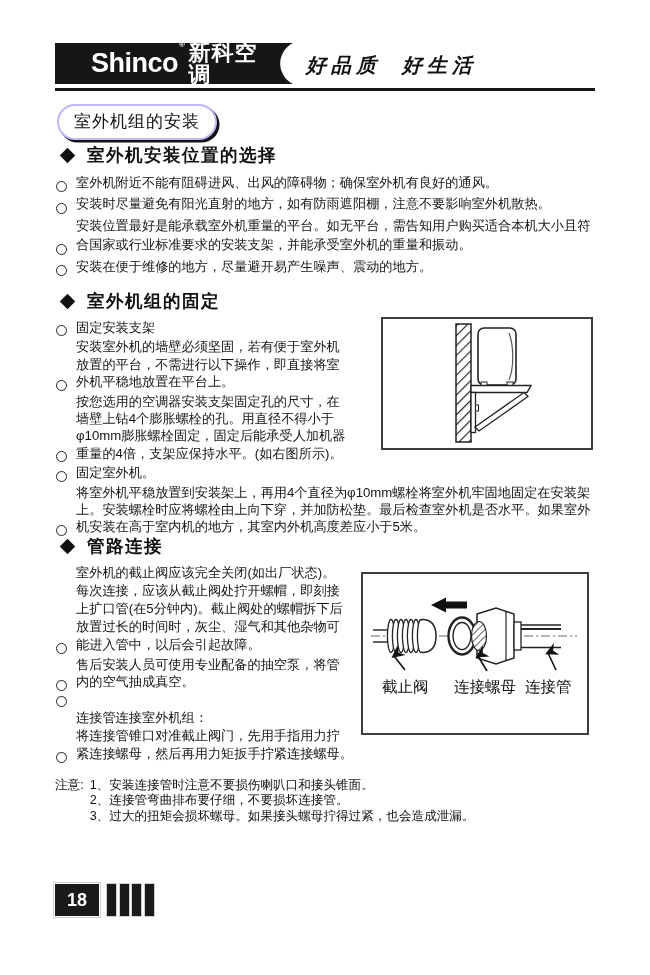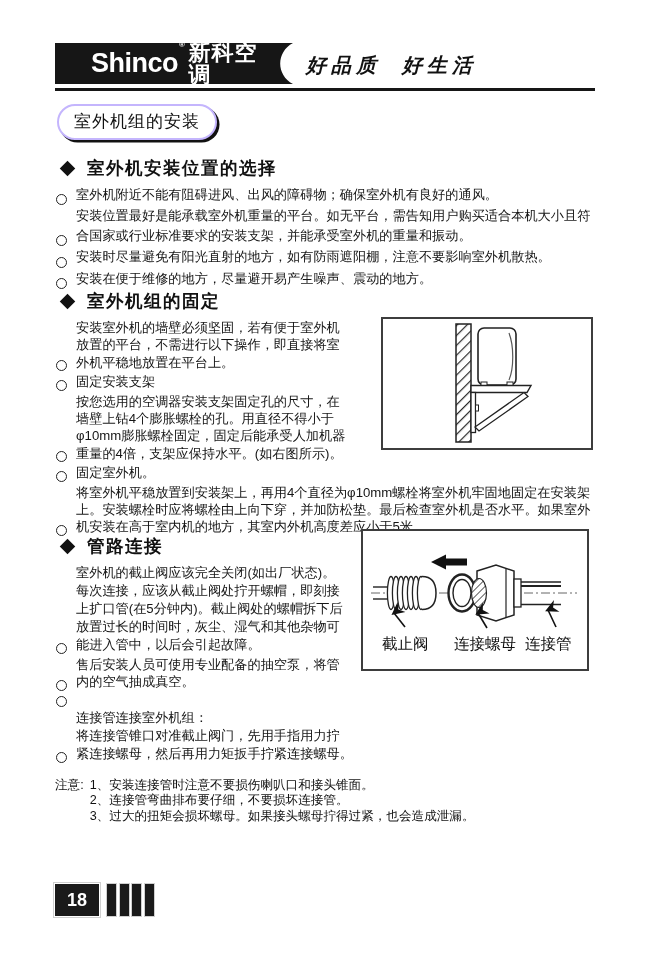--- a/index.html
+++ b/index.html
@@ -48,21 +48,21 @@
   }
   .b-text { white-space:pre-line; font-size:13.2px; color:#151515; }
   .lh-a .b-text { line-height:19.4px; }
   .lh-b .b-text { line-height:17.4px; }
   .lh-b .b-circle { margin-top:2.5px; }
   .lh-c .b-text { line-height:17.9px; }
   .lh-c .b-circle { margin-top:3px; }
   
   .figure-box { position:absolute; border:2px solid #3d3d3d; background:#fff; }
   #fig-bracket { left:381px; top:317px; width:212px; height:133px; }
-  #fig-pipe   { left:361px; top:529px; width:228px; height:142px; }
+  #fig-pipe   { left:361px; top:572px; width:228px; height:163px; }
   .fig-label { font-family:"Liberation Sans","DejaVu Sans",sans-serif; font-size:15.5px; fill:#111; }
   
   .notes { position:absolute; left:55px; top:778px; width:560px; display:flex; font-size:12.6px; line-height:15.3px; color:#111; }
   .notes-label { flex:0 0 auto; white-space:nowrap; }
   .note-line { white-space:pre-line; }
   
   .footer { position:absolute; left:55px; top:884px; display:flex; align-items:center; }
   .page-no {
     width:44px; height:32px; background:#1a1a1a; color:#fff;
     display:flex; align-items:center; justify-content:center;
@@ -81,58 +81,58 @@
     <span class="brand-cn">新科空调</span>
   </div>
   <svg class="logo-crescent" width="30" height="41" viewBox="0 0 30 41">
     <path d="M0,0 L30,0 C13,9 13,32 30,41 L0,41 Z" fill="#161616"></path>
   </svg>
   <div class="slogan">好品质 好生活</div>
   <div class="header-rule"></div>
 
   <div class="title-pill">室外机组的安装</div>
 
-  <div class="section lh-a" style="top:156px;font-family:Liberation Mono, monospace;">
+  <div class="section lh-a" style="top:143px;">
     <div class="sec-heading">
       <span class="diamond"></span>
       <span class="sec-title">室外机安装位置的选择</span>
     </div>
     <div class="bullet">
         <span class="b-circle"></span>
         <div class="b-text">室外机附近不能有阻碍进风、出风的障碍物；确保室外机有良好的通风。</div>
       </div>
     <div class="bullet">
         <span class="b-circle"></span>
+        <div class="b-text">安装时尽量避免有阳光直射的地方，如有防雨遮阳棚，注意不要影响室外机散热。</div>
+      </div>
+    <div class="bullet">
+        <span class="b-circle"></span>
         <div class="b-text">安装位置最好是能承载室外机重量的平台。如无平台，需告知用户购买适合本机大小且符
 合国家或行业标准要求的安装支架，并能承受室外机的重量和振动。</div>
-      </div>
-    <div class="bullet">
-        <span class="b-circle"></span>
-        <div class="b-text">安装时尽量避免有阳光直射的地方，如有防雨遮阳棚，注意不要影响室外机散热。</div>
       </div>
     <div class="bullet">
         <span class="b-circle"></span>
         <div class="b-text">安装在便于维修的地方，尽量避开易产生噪声、震动的地方。</div>
       </div>
   </div>
 
   <div class="section lh-b" style="top:289px;">
     <div class="sec-heading">
       <span class="diamond"></span>
       <span class="sec-title">室外机组的固定</span>
     </div>
     <div class="bullet">
         <span class="b-circle"></span>
+        <div class="b-text">固定安装支架</div>
+      </div>
+    <div class="bullet">
+        <span class="b-circle"></span>
         <div class="b-text">安装室外机的墙壁必须坚固，若有便于室外机
 放置的平台，不需进行以下操作，即直接将室
 外机平稳地放置在平台上。</div>
-      </div>
-    <div class="bullet">
-        <span class="b-circle"></span>
-        <div class="b-text">固定安装支架</div>
       </div>
     <div class="bullet">
         <span class="b-circle"></span>
         <div class="b-text">按您选用的空调器安装支架固定孔的尺寸，在
 墙壁上钻4个膨胀螺栓的孔。用直径不得小于
 φ10mm膨胀螺栓固定，固定后能承受人加机器
 重量的4倍，支架应保持水平。(如右图所示)。</div>
       </div>
     <div class="bullet">
         <span class="b-circle"></span>

